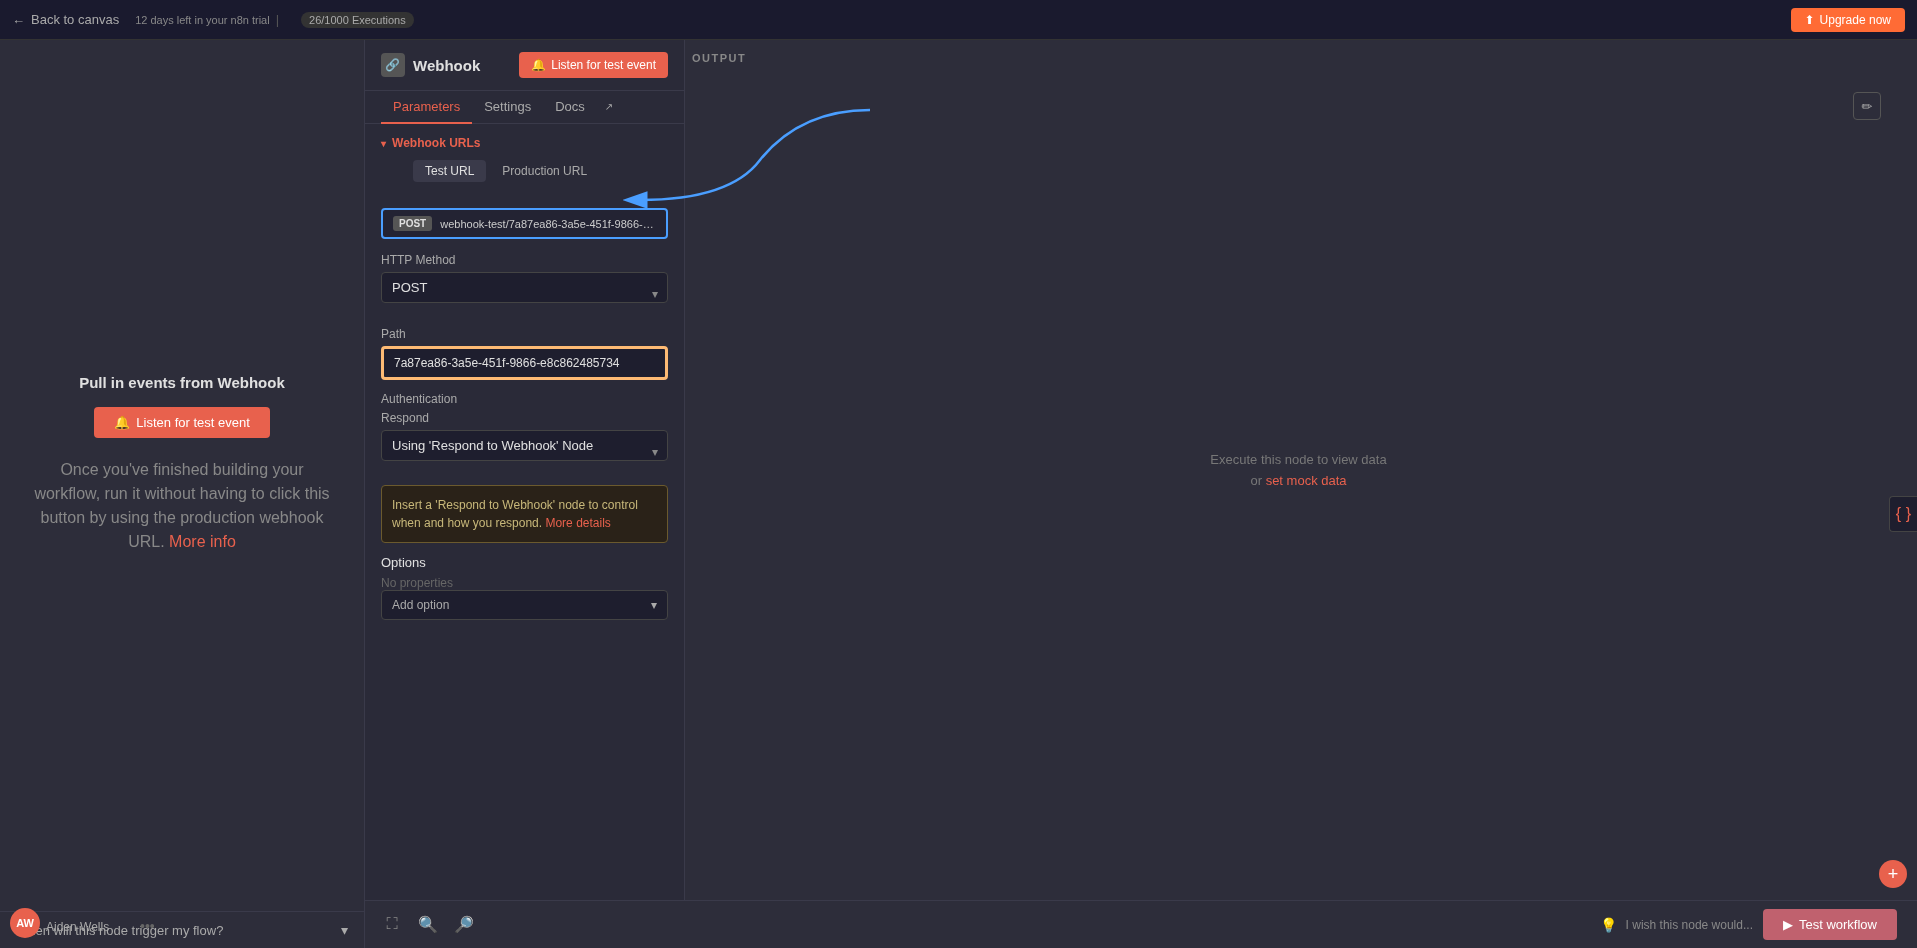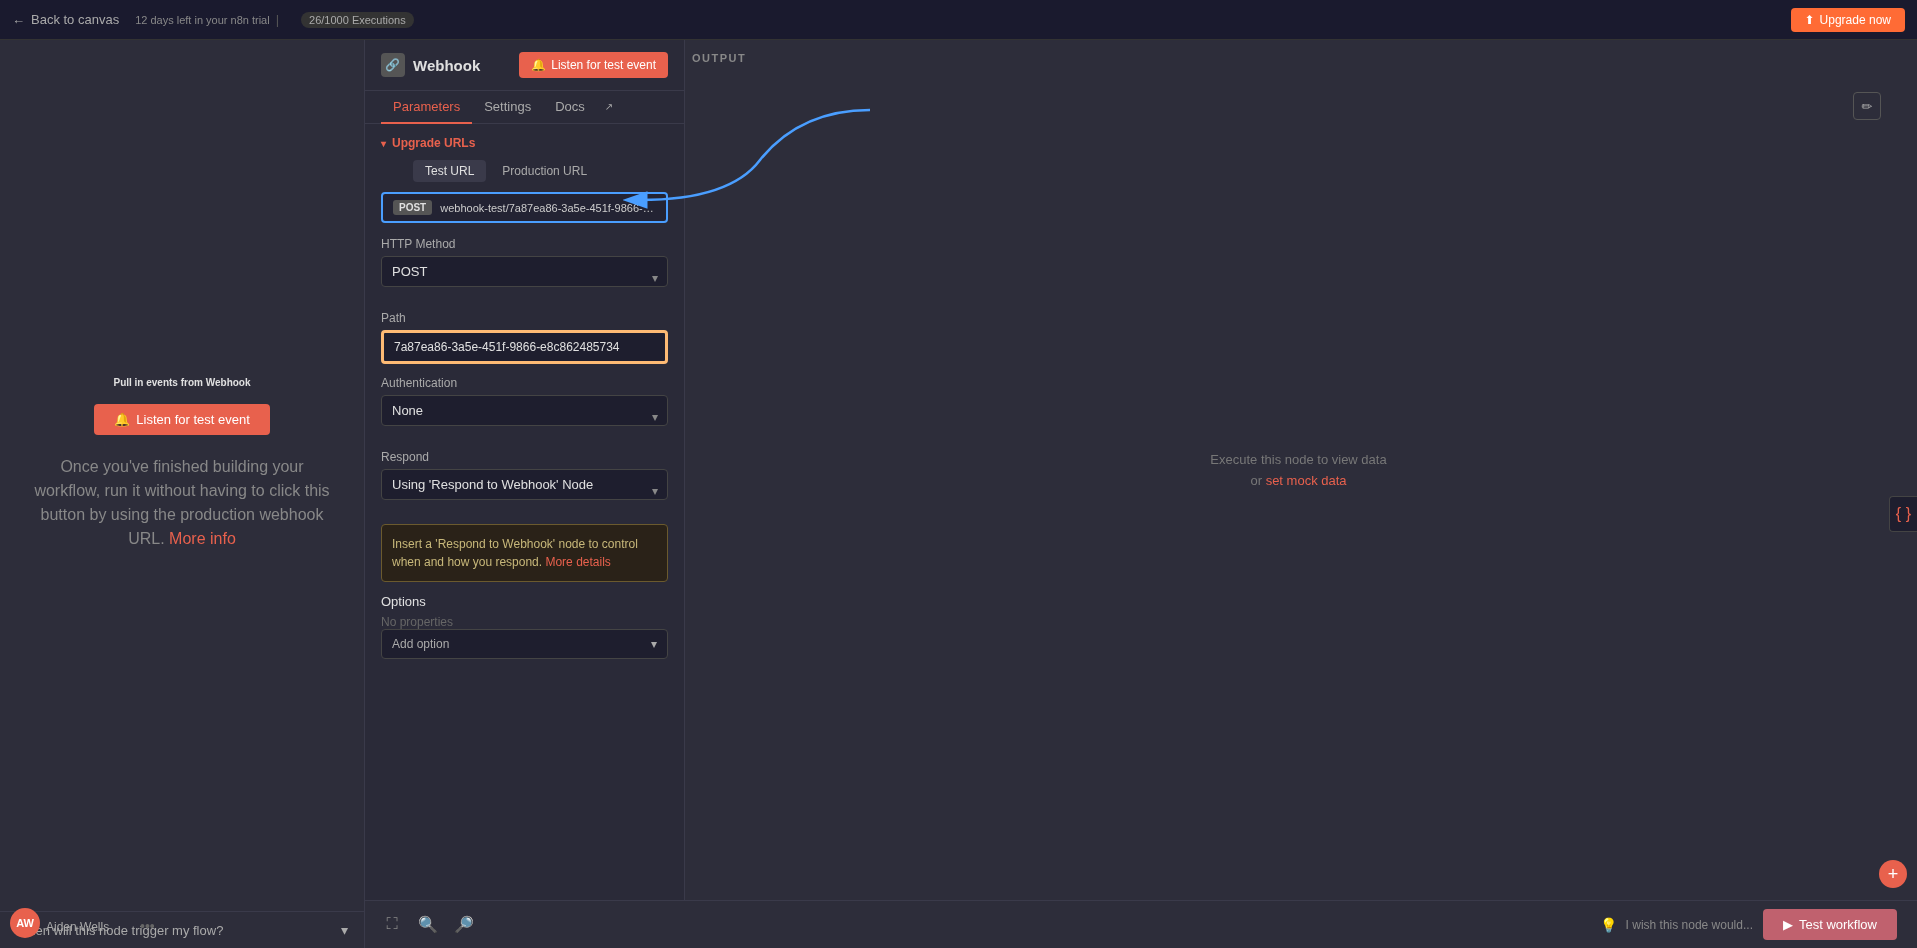--- a/index.html
+++ b/index.html
@@ -93,21 +93,21 @@
       right: 0;
       bottom: 0;
       display: flex;
       flex-direction: column;
       align-items: center;
       justify-content: center;
       padding-bottom: 60px;
     }
     .webhook-title-center {
       color: #e0e0e0;
-      font-size: 10px;
+      font-size: 15px;
       font-weight: 600;
       margin-bottom: 16px;
     }
     .listen-btn-center {
       background: #e8614d;
       color: white;
       border: none;
       border-radius: 4px;
       padding: 8px 20px;
       font-size: 13px;
@@ -351,21 +351,21 @@
       color: #e8614d;
       font-size: 12px;
       font-weight: 600;
     }
     .section-header-chevron {
       font-size: 10px;
     }
     .url-tabs {
       display: flex;
       gap: 4px;
-      margin-bottom: 10px;
+      margin-bottom: 26px;
       padding-left: 32px;
     }
     .url-tab {
       padding: 4px 12px;
       border-radius: 4px;
       font-size: 12px;
       cursor: pointer;
       background: transparent;
       color: #aaa;
       border: none;
@@ -623,21 +623,21 @@
       <div class="panel-tab panel-tab-docs">
         <span>Docs</span>
         <span style="font-size:10px;">↗</span>
       </div>
     </div>
 
     <div class="panel-body">
       
       <div class="section-header">
         <span class="section-header-chevron">▾</span>
-        <span>Upgrade URLs</span>
+        <span>Webhook URLs</span>
       </div>
 
       <div class="url-tabs">
         <button class="url-tab active">
           <span>Test URL</span>
         </button>
         <button class="url-tab">
           <span>Production URL</span>
         </button>
       </div>
@@ -656,25 +656,20 @@
           <option>POST</option>
         </select>
       </div>
 
       
       <div class="field-label">Path</div>
       <input class="field-input" type="text" value="7a87ea86-3a5e-451f-9866-e8c862485734" style="">
 
       
       <div class="field-label">Authentication</div>
-      <div class="field-select-wrapper">
-        <select class="field-select">
-          <option>None</option>
-        </select>
-      </div>
 
       
       <div class="field-label">Respond</div>
       <div class="field-select-wrapper">
         <select class="field-select">
           <option>Using 'Respond to Webhook' Node</option>
         </select>
       </div>
 
       

